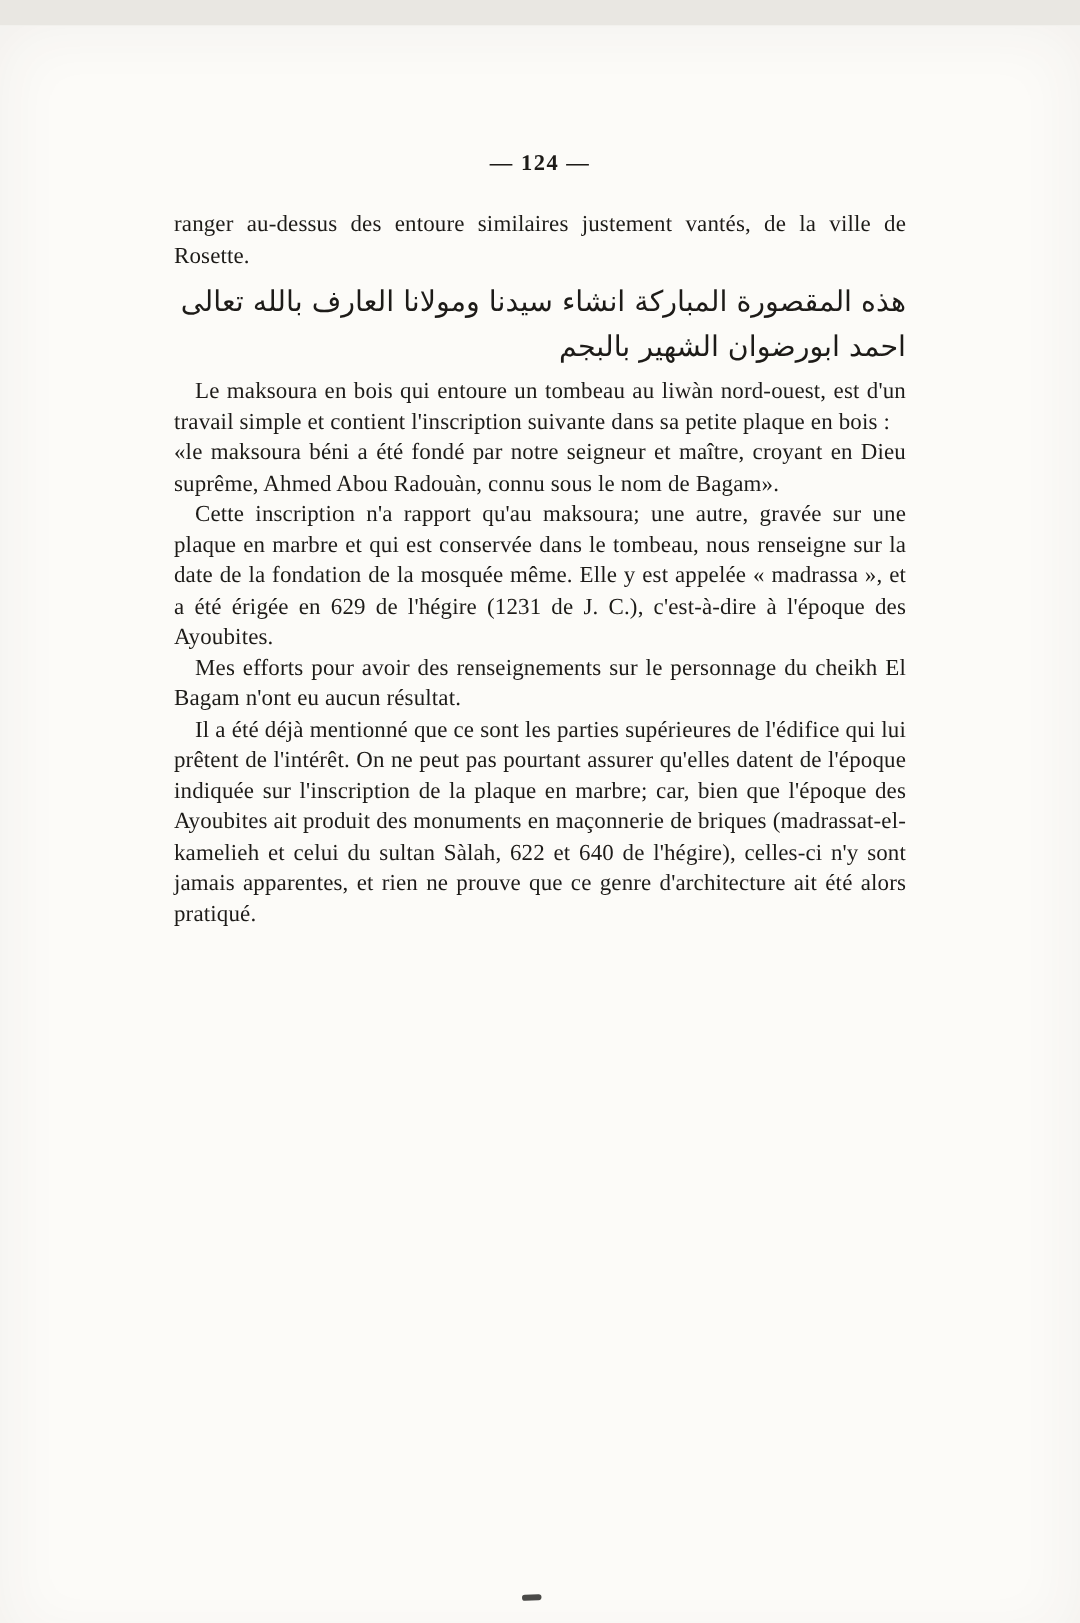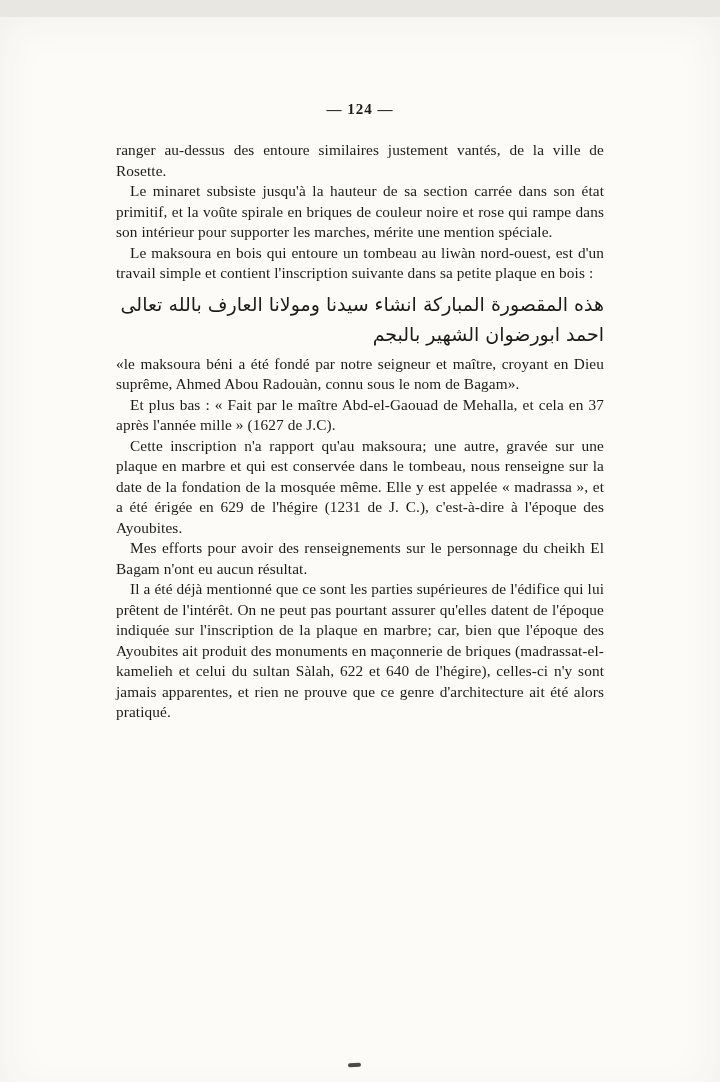--- a/index.html
+++ b/index.html
@@ -62,29 +62,27 @@
 <body>
 
 <div class="page">
 
   <header class="page-number">— 124 —</header>
 
   <main class="text-block">
 
     <p class="para">ranger au-dessus des entoure similaires justement vantés, de la ville de Rosette.</p>
 
-    <p class="para indent">Le minaret subsiste jusqu'à la hauteur de sa section carrée dans son état primitif, et la voûte spirale en briques de couleur noire et rose qui rampe dans son intérieur pour supporter les marches, mérite une mention spéciale.</p>
+
+    <p class="para arabic" dir="rtl" lang="ar">هذه المقصورة المباركة انشاء سيدنا ومولانا العارف بالله تعالى احمد ابورضوان الشهير بالبجم</p>
 
     <p class="para indent">Le maksoura en bois qui entoure un tombeau au liwàn nord-ouest, est d'un travail simple et contient l'inscription suivante dans sa petite plaque en bois :</p>
 
-    <p class="para arabic" dir="rtl" lang="ar">هذه المقصورة المباركة انشاء سيدنا ومولانا العارف بالله تعالى احمد ابورضوان الشهير بالبجم</p>
-
     <p class="para">«le maksoura béni a été fondé par notre seigneur et maître, croyant en Dieu suprême, Ahmed Abou Radouàn, connu sous le nom de Bagam».</p>
 
-    <p class="para indent">Et plus bas : « Fait par le maître Abd-el-Gaouad de Mehalla, et cela en 37 après l'année mille » (1627 de J.C).</p>
 
     <p class="para indent">Cette inscription n'a rapport qu'au maksoura; une autre, gravée sur une plaque en marbre et qui est conservée dans le tombeau, nous renseigne sur la date de la fondation de la mosquée même. Elle y est appelée « madrassa », et a été érigée en 629 de l'hégire (1231 de J. C.), c'est-à-dire à l'époque des Ayoubites.</p>
 
     <p class="para indent">Mes efforts pour avoir des renseignements sur le personnage du cheikh El Bagam n'ont eu aucun résultat.</p>
 
     <p class="para indent">Il a été déjà mentionné que ce sont les parties supérieures de l'édifice qui lui prêtent de l'intérêt. On ne peut pas pourtant assurer qu'elles datent de l'époque indiquée sur l'inscription de la plaque en marbre; car, bien que l'époque des Ayoubites ait produit des monuments en maçonnerie de briques (madrassat-el-kamelieh et celui du sultan Sàlah, 622 et 640 de l'hégire), celles-ci n'y sont jamais apparentes, et rien ne prouve que ce genre d'architecture ait été alors pratiqué.</p>
 
 
 
 

